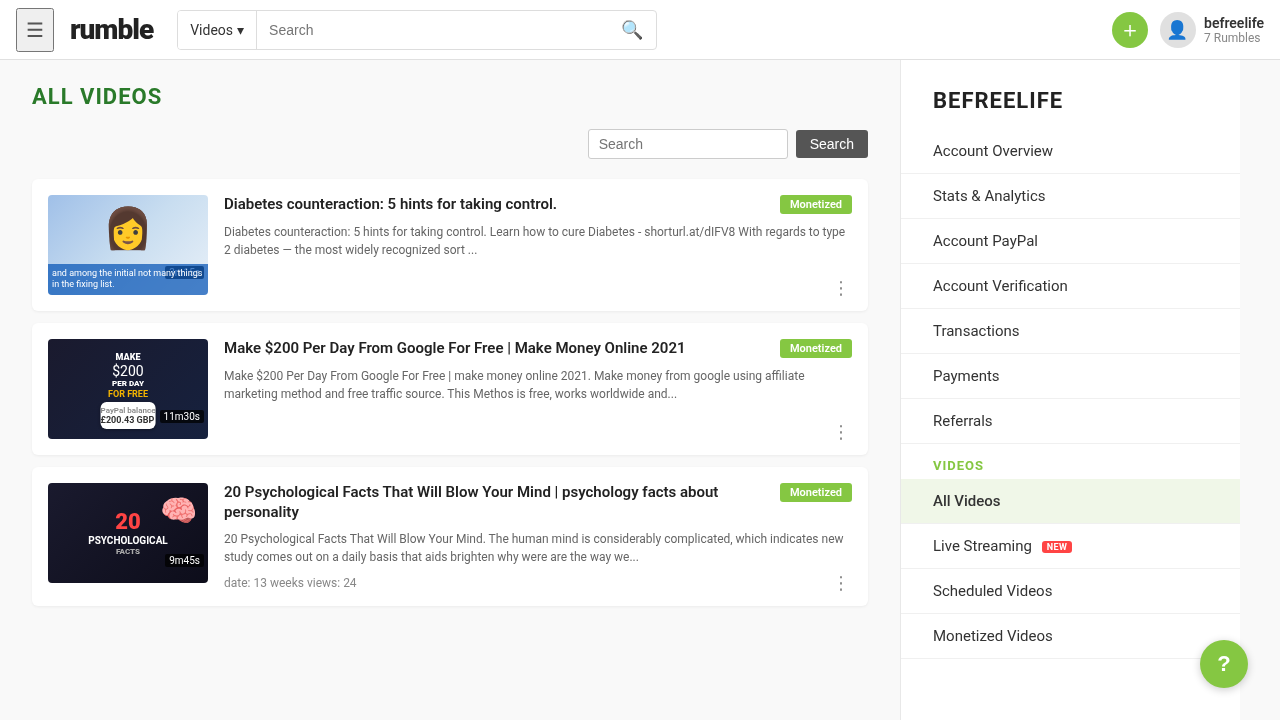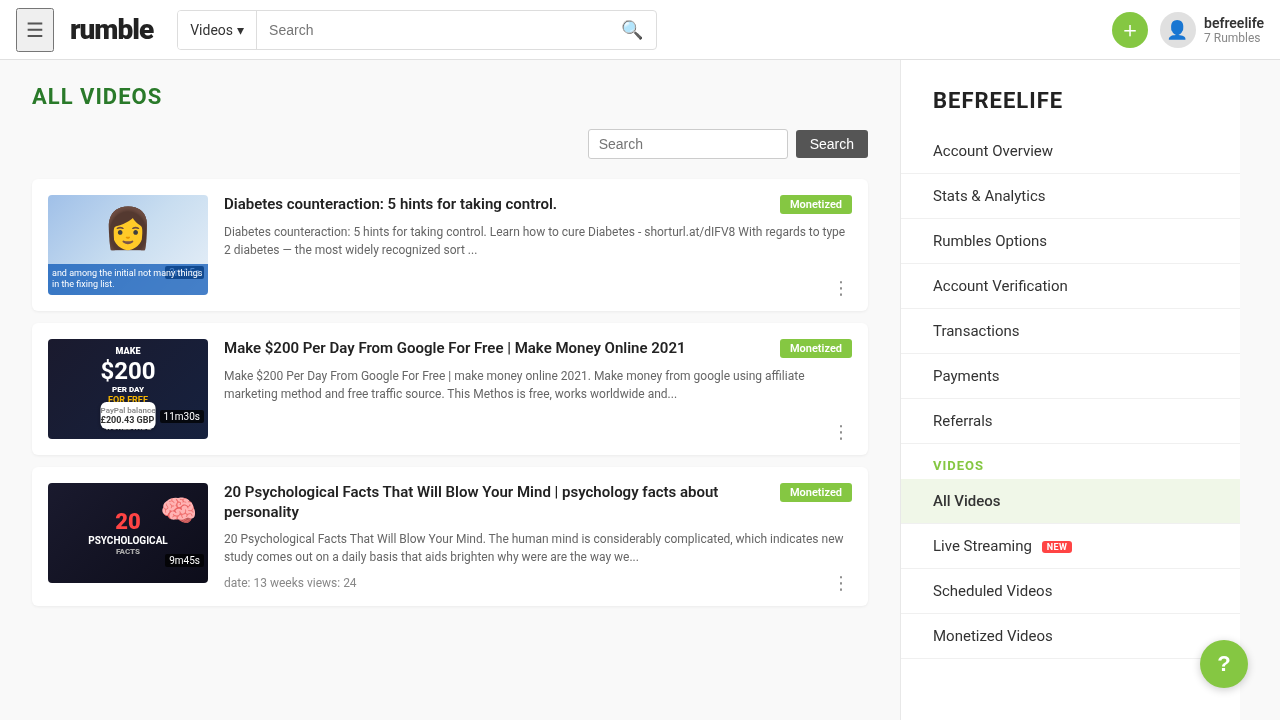--- a/index.html
+++ b/index.html
@@ -228,21 +228,21 @@
     .thumb-money-text {
       color: #fff;
       font-size: 13px;
       font-weight: 900;
       text-align: center;
       line-height: 1.2;
       position: relative;
       z-index: 2;
     }
     .thumb-money-text .make { color: #fff; font-size: 9px; }
-    .thumb-money-text .amount { color: #fff; font-size: 24px; font-weight: 700; }
+    .thumb-money-text .amount { color: #fff; font-size: 14px; font-weight: 400; }
     .thumb-money-text .sub { color: #fff; font-size: 8px; }
     .thumb-money-text .google { color: #4285f4; font-size: 14px; font-weight: 900; }
     .thumb-money-overlay {
       position: absolute;
       bottom: 10px;
       left: 50%;
       transform: translateX(-50%);
       background: #fff;
       border-radius: 6px;
       padding: 4px 0;
@@ -527,21 +527,21 @@
   <aside class="sidebar">
     <div class="sidebar-username">BEFREELIFE</div>
     <ul class="sidebar-nav">
       <li>
         <a>Account Overview</a>
       </li>
       <li>
         <a>Stats &amp; Analytics</a>
       </li>
       <li>
-        <a>Rumbles Options</a>
+        <a>Account PayPal</a>
       </li>
       <li>
         <a>Account Verification</a>
       </li>
       <li>
         <a>Transactions</a>
       </li>
       <li>
         <a>Payments</a>
       </li>

